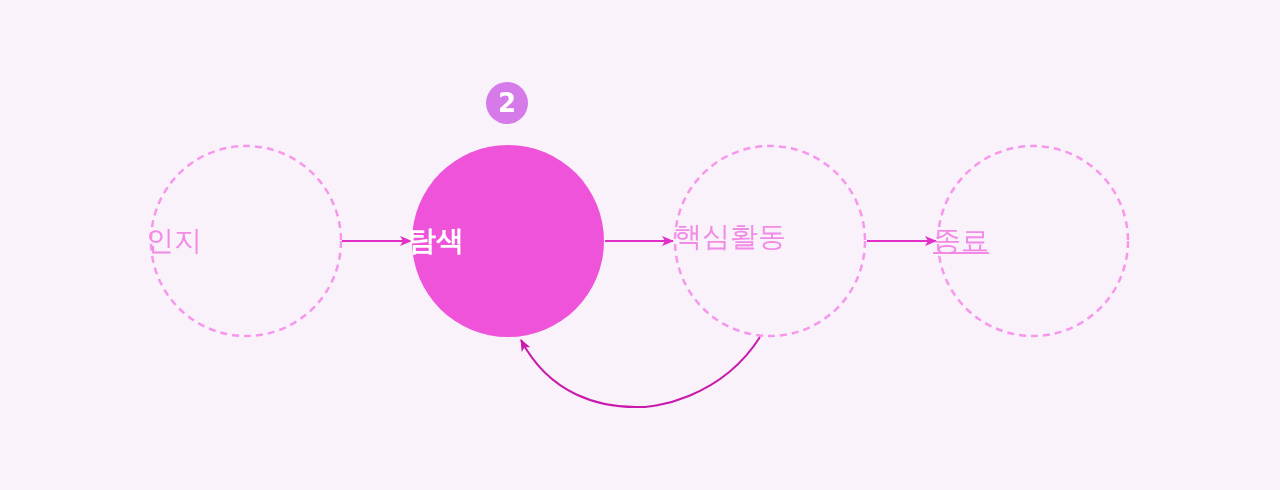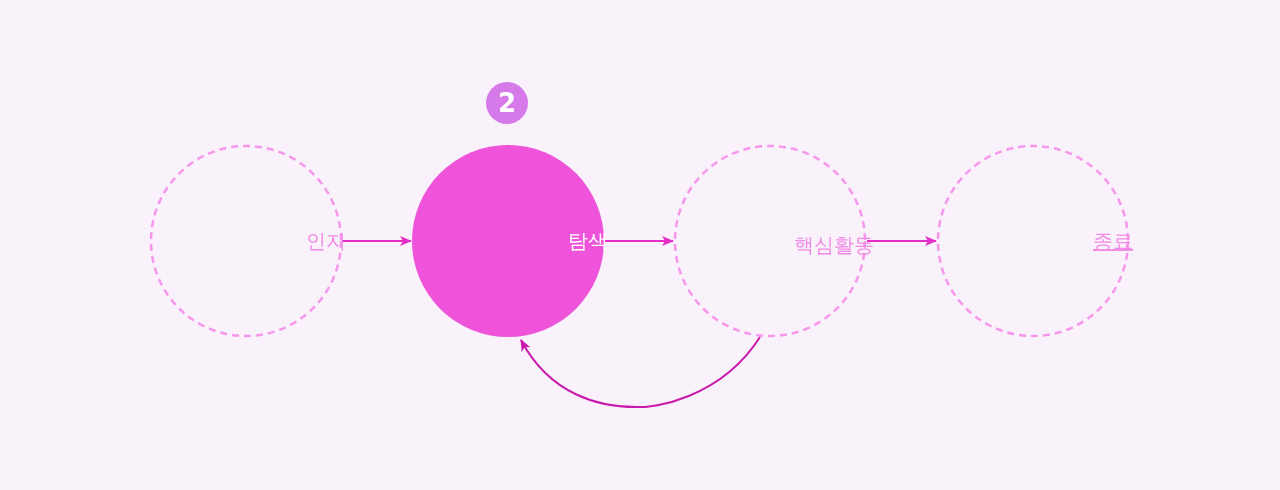--- a/index.html
+++ b/index.html
@@ -1,21 +1,21 @@
 <!DOCTYPE html>
 <html><head>
 <meta charset="utf-8">
 <style>
   html, body { margin: 0; padding: 0; }
   body { width: 1280px; height: 490px; background: #f9f2fa; position: relative; overflow: hidden;
          font-family: "DejaVu Sans", sans-serif; }
   svg.diagram { position: absolute; left: 0; top: 0; }
-  .node-label { position: absolute; width: 200px; text-align: right; font-size: 20px; line-height: 30px; }
+  .node-label { position: absolute; width: 200px; text-align: left; font-size: 28px; line-height: 30px; }
   .node-label.inactive { color: #f28be6; }
-  .node-label.active { color: #ffffff; font-weight: normal; }
+  .node-label.active { color: #ffffff; font-weight: bold; }
   .badge { position: absolute; left: 486px; top: 82px; width: 42px; height: 42px; border-radius: 50%;
            background: #d57ae8; color: #fff; font-size: 26px; font-weight: bold; text-align: center; line-height: 42px; }
 </style>
 </head>
 <body>
 
 <svg class="diagram" width="1280" height="490">
   <defs>
     <marker id="ah" markerWidth="12" markerHeight="10" refX="11" refY="5" orient="auto" markerUnits="userSpaceOnUse">
       <path d="M0,0 L12,5 L0,10 L3,5 Z" fill="#e32fc8"></path>
@@ -34,14 +34,14 @@
   <line x1="605" y1="241" x2="673" y2="241" stroke="#e32fc8" stroke-width="2" marker-end="url(#ah)"></line>
   <line x1="867" y1="241" x2="936" y2="241" stroke="#e32fc8" stroke-width="2" marker-end="url(#ah)"></line>
 
   <path d="M760,337 C720,400 650,408 640,407 C600,408 550,395 521,340" fill="none" stroke="#c81aac" stroke-width="2" marker-end="url(#ah2)"></path>
 </svg>
 
 <div class="badge">2</div>
 
 <div class="node-label inactive" style="left:146px; top:226px;">인지</div>
 <div class="node-label active" style="left:408px; top:226px;">탐색</div>
-<div class="node-label inactive" style="left:674px; top:230px;">핵심활동</div>
+<div class="node-label inactive" style="left:674px; top:222px;">핵심활동</div>
 <div class="node-label inactive" style="left:933px; top:226px;text-decoration:underline;">종료</div>
 
 </body></html>

